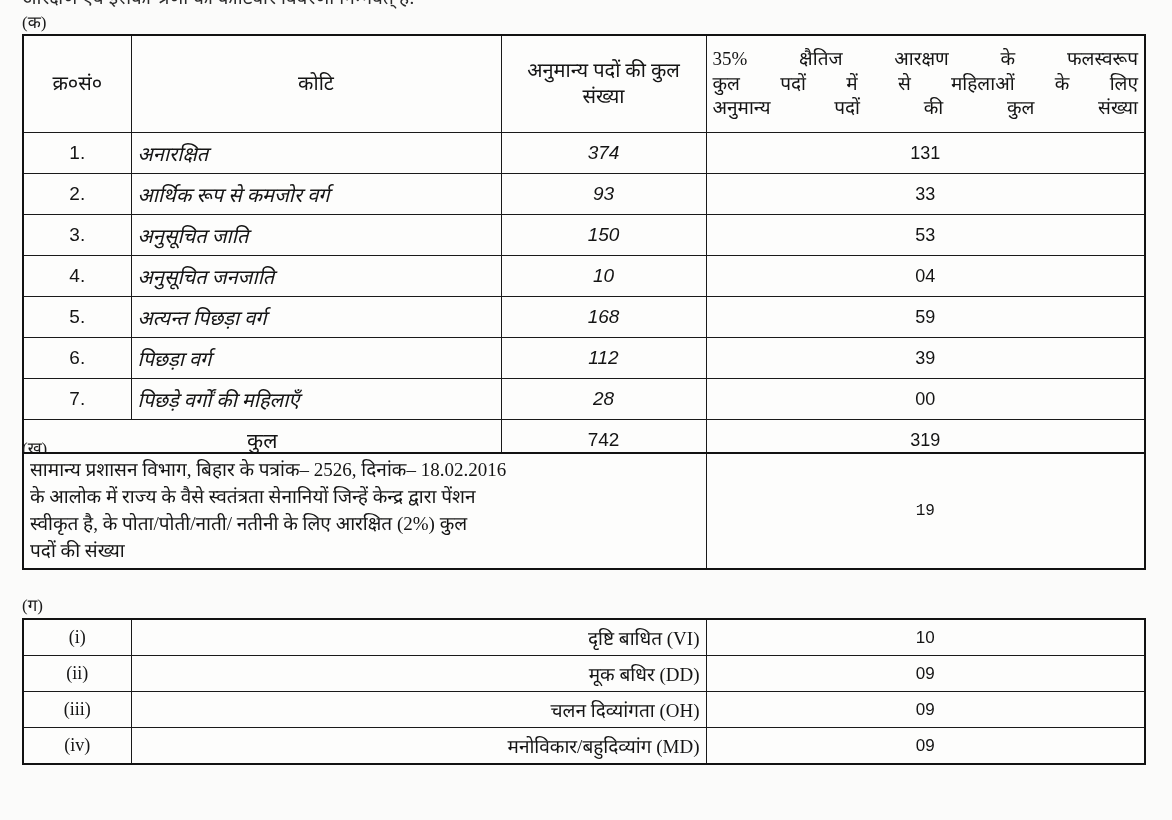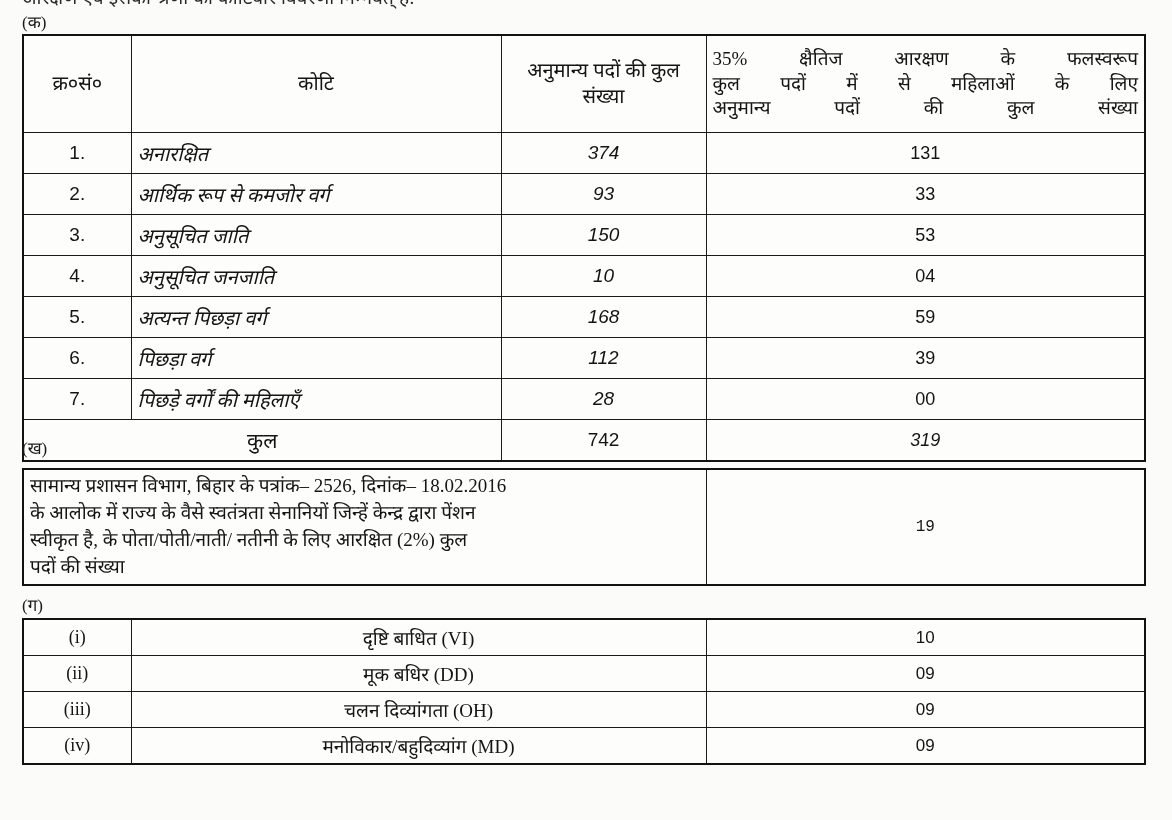--- a/index.html
+++ b/index.html
@@ -138,27 +138,26 @@
     font-weight: bold;
     font-family: "Liberation Sans", sans-serif;
   }
   .total-num2 {
     text-align: center;
     font-size: 18px;
     font-weight: bold;
     font-family: "Liberation Sans", sans-serif;
     vertical-align: bottom;
     padding-bottom: 4px;
-    font-style: italic;
   }
 
   
   #tableB {
     left: 22px;
-    top: 468px;
+    top: 452px;
     width: 1122px;
     border: 2px solid #121212;
   }
   #tableB td { border: 1px solid #1a1a1a; }
   .para-cell {
     font-size: 19px;
     line-height: 1.42;
     padding: 6px 10px 8px 10px;
     text-align: left;
     vertical-align: top;
@@ -194,21 +193,21 @@
     text-align: justify;
     text-align-last: justify;
   }
   .rn {
     text-align: center;
     font-size: 18px;
     font-family: "Liberation Serif", serif;
     height: 31px;
   }
   .dis-label {
-    text-align: center;
+    text-align: right;
     font-size: 19px;
     padding-left: 12px;
   }
   .dis-num {
     text-align: center;
     font-size: 17px;
     font-family: "Liberation Sans", sans-serif;
     vertical-align: bottom;
     padding-bottom: 3px;
   }

